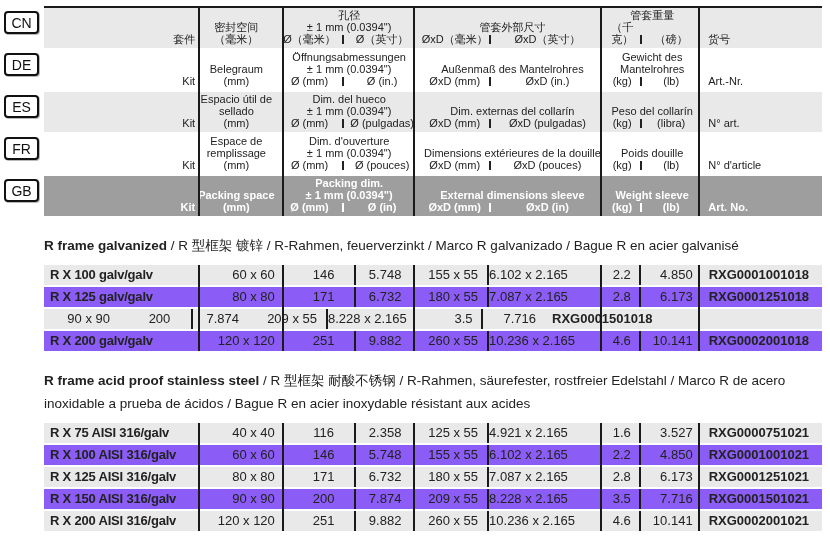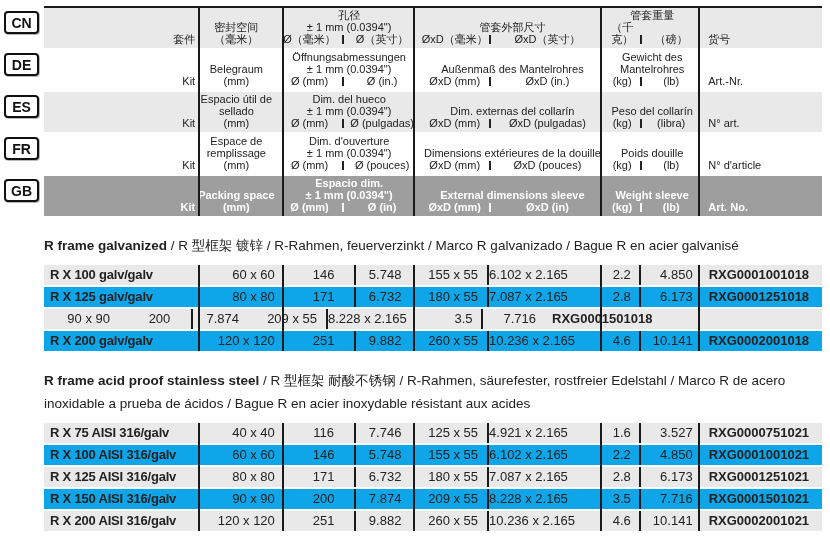--- a/index.html
+++ b/index.html
@@ -7,21 +7,21 @@
     font-family: "Liberation Sans", "DejaVu Sans", sans-serif; color: #222; }
 
   
   .htable { position: relative; margin-top: 6px; padding-top: 2px; }
   .topline { position: absolute; left: 44px; top: 0; width: 778px; height: 2px; background: #1a1a1a; }
   .hrow { display: flex; height: 40px; margin-bottom: 2px; }
   .hrow:last-child { margin-bottom: 0; }
   .badgecol { width: 44px; flex: none; }
   .badge { margin-top: 3px; margin-left: 4px; width: 35px; height: 23px; border: 2.5px solid #111;
     border-radius: 4px; background: #fff; color: #111; display: flex; align-items: center;
-    justify-content: center; font-weight: bold; font-size: 14px; box-shadow: 1px 1px 0 rgba(0,0,0,.28); }
+    justify-content: center; font-weight: normal; font-size: 14px; box-shadow: 1px 1px 0 rgba(0,0,0,.28); }
   .band { width: 778px; display: flex; }
   .band.light { background: #e9e9e9; }
   .band.white { background: #fff; }
   .band.dark  { background: #9e9e9e; color: #fff; font-weight: bold; }
   .hc { display: flex; flex-direction: column; justify-content: flex-end; padding-bottom: 3px;
     font-size: 11px; line-height: 12px; text-align: center; }
   .hc.kit   { width: 154px; text-align: right; padding-left: 6px; }
   .hc.space { width: 84px; }
   .hc.ap    { width: 146px; }
   .hc.ext   { width: 187px; }
@@ -43,21 +43,21 @@
 
   
   .sec-title { margin: 18px 0 8px 44px; width: 778px; font-size: 13.5px; line-height: 23px; }
   .sec-title b { font-weight: bold; }
 
   
   .dtable { position: relative; margin-left: 44px; width: 778px; }
   .drow { display: flex; height: 20px; margin-bottom: 2px; font-size: 13px; line-height: 20px; }
   .drow:last-child { margin-bottom: 0; }
   .drow.light { background: #e9e9e9; }
-  .drow.white { background: #0ea5e9; }
+  .drow.white { background: #8b5cf6; }
   .dc { white-space: nowrap; }
   .dc.name  { width: 170px; font-weight: bold; padding-left: 6px; letter-spacing: -0.2px; }
   .dc.space { width: 84px;  text-align: right; padding-right: 18px; }
   .dc.omm   { width: 65px;  text-align: center; border-right: 2px solid #1a1a1a; }
   .dc.oin   { width: 66px;  text-align: right; padding-right: 20px; }
   .dc.xmm   { width: 69px;  text-align: right; padding-right: 9px; border-right: 2px solid #1a1a1a; }
   .dc.xin   { width: 118px; text-align: left; padding-right: 8px; }
   .dc.kg    { width: 37px;  text-align: center; border-right: 2px solid #1a1a1a; }
   .dc.lb    { width: 61px;  text-align: right; padding-right: 8px; }
   .dc.art   { width: 124px; font-weight: bold; padding-left: 8px; }
@@ -284,21 +284,21 @@
             <div class="lbl">Kit</div>
           </div>
       <div class="hc space">
             <div class="lines">
               <div>Packing space</div>
               <div>(mm)</div>
             </div>
           </div>
       <div class="hc ap">
         <div class="lines">
-              <div>Espacio dim.</div>
+              <div>Packing dim.</div>
               <div>± 1 mm (0.0394")</div>
             </div>
         <div class="sub">
               <span class="s1">Ø (mm)</span>
               <span class="tick"></span>
               <span class="s2">Ø (in)</span>
             </div>
       </div>
       <div class="hc ext">
         <div class="lines">
@@ -394,21 +394,21 @@
 
 <div class="sec-title">
   <b>R frame acid proof stainless steel</b><span> / R 型框架 耐酸不锈钢 / R-Rahmen, säurefester, rostfreier Edelstahl / Marco R de acero inoxidable a prueba de ácidos / Bague R en acier inoxydable résistant aux acides</span>
 </div>
 <div class="dtable">
   <div class="rows">
   <div class="drow light">
     <div class="dc name">R X 75 AISI 316/galv</div>
     <div class="dc space">40 x 40</div>
     <div class="dc omm">116</div>
-    <div class="dc oin">7.746</div>
+    <div class="dc oin">2.358</div>
     <div class="dc xmm">125 x 55</div>
     <div class="dc xin">4.921 x 2.165</div>
     <div class="dc kg">1.6</div>
     <div class="dc lb">3.527</div>
     <div class="dc art">RXG0000751021</div>
   </div>
 
   <div class="drow white">
     <div class="dc name">R X 100 AISI 316/galv</div>
     <div class="dc space">60 x 60</div>

